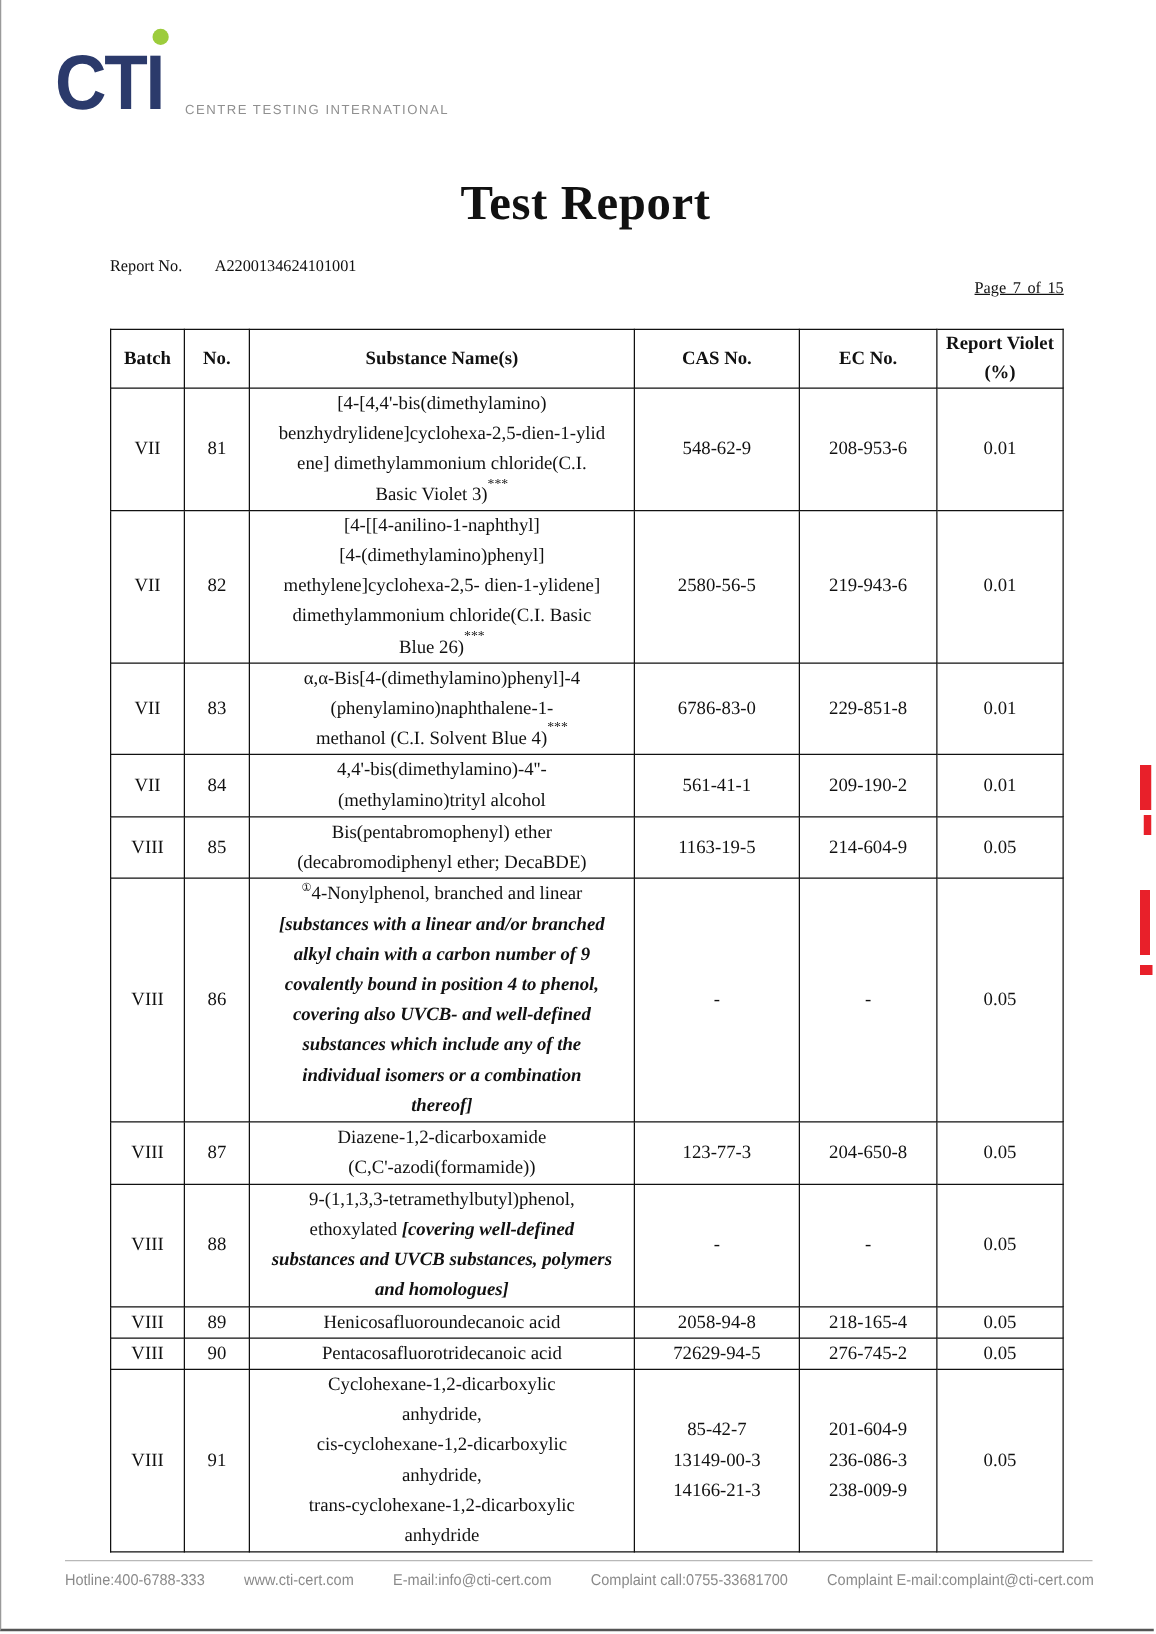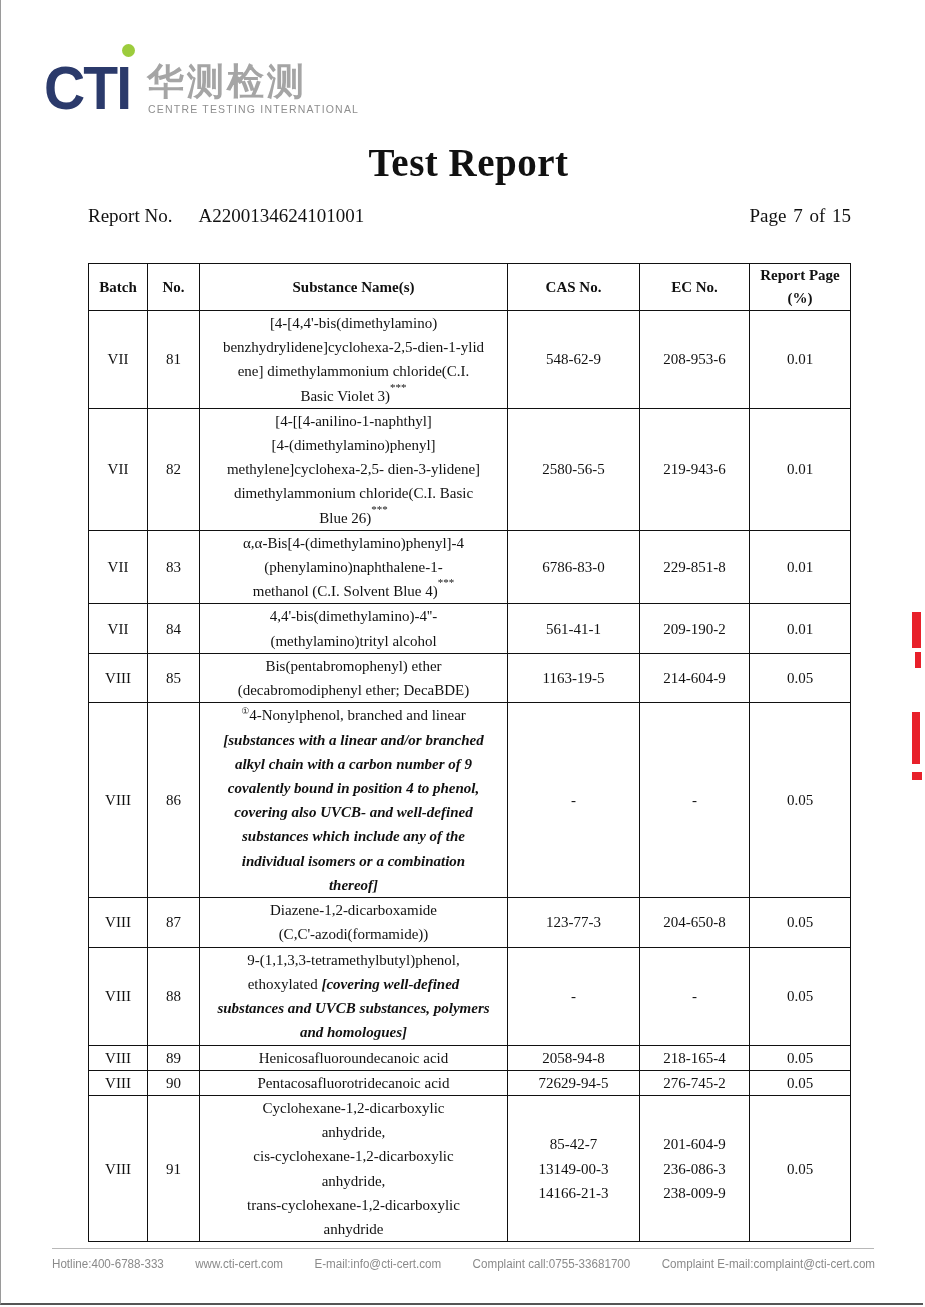--- a/index.html
+++ b/index.html
@@ -5,43 +5,43 @@
   html, body { margin: 0; padding: 0; }
   body {
     width: 925px; height: 1307px; background: #ffffff; position: relative;
     overflow: hidden; font-family: "Liberation Serif", "DejaVu Serif", serif; color: #111;
   }
   .page-frame {
     position: absolute; left: 0; top: 0; width: 923px; height: 1305px;
     border-left: 1px solid #9a9a9a; border-bottom: 2px solid #555; box-sizing: border-box;
   }
   
-  .logo { position: absolute; left: 44px; top: 44px; width: 300px; height: 72px; }
+  .logo { position: absolute; left: 44px; top: 23px; width: 300px; height: 72px; }
   .logo-cti {
     position: absolute; left: 0; top: 18px; font-family: "Liberation Sans", "DejaVu Sans", sans-serif;
     font-weight: bold; font-size: 62px; line-height: 52px; color: #2b3a6b; letter-spacing: -2px;
     transform: scaleX(0.92); transform-origin: left top;
   }
   .logo-dot { position: absolute; left: 78px; top: 0px; width: 13px; height: 13px; border-radius: 50%; background: #9ccc3c; }
   .logo-cn {
     position: absolute; left: 103px; top: 18px; font-family: "DejaVu Sans", sans-serif; font-size: 37px;
     line-height: 40px; color: #a5a5a5; letter-spacing: 3px; font-weight: bold;
   }
   .logo-en {
     position: absolute; left: 104px; top: 59px; font-family: Liberation Sans, sans-serif;
     font-size: 10.5px; color: #8f8f8f; letter-spacing: 1.2px; white-space: nowrap;
   }
   .title {
     position: absolute; left: 0; top: 140px; width: 937px; text-align: center; font-weight: bold;
     font-size: 39px; letter-spacing: 0.5px;
   }
-  .meta-row { position: absolute; left: 88px; top: 205px; width: 763px; font-size: 19px; height: 20px; }
+  .meta-row { position: absolute; left: 88px; top: 205px; width: 763px; font-size: 13px; height: 20px; }
   .meta-left { position: absolute; left: 0; top: 0; }
   .meta-left .lbl { margin-right: 26px; }
-  .meta-right { position: absolute; right: 0; top: 0; word-spacing: 2px; }
+  .meta-right { position: absolute; right: 0; top: 17px; word-spacing: 2px; text-decoration: underline; }
 
   table.report {
     position: absolute; left: 88px; top: 231px; width: 762px; border-collapse: collapse;
     font-size: 15px; table-layout: fixed; margin-top: 32px;
   }
   table.report th, table.report td {
     border: 1.5px solid #111; text-align: center; vertical-align: middle; padding: 0 6px; line-height: 24.2px;
   }
   table.report th { font-weight: bold; height: 46px; line-height: 23px; }
   .it { font-style: italic; font-weight: bold; }
@@ -58,21 +58,20 @@
   .seal span { position: absolute; left: 0; width: 10px; background: #e8202a; }
 </style>
 </head>
 <body>
 
 <div class="page-frame"></div>
 
 <div class="logo">
   <div class="logo-cti">CTI</div>
   <div class="logo-dot"></div>
-  <div class="logo-cn">华测检测</div>
   <div class="logo-en">CENTRE TESTING INTERNATIONAL</div>
 </div>
 
 <div class="title">Test Report</div>
 
 <div class="meta-row">
   <div class="meta-left">
     <span class="lbl">Report No.</span><span>A2200134624101001</span>
   </div>
   <div class="meta-right">Page 7 of 15</div>
@@ -87,21 +86,21 @@
       <col style="width:110px">
       <col style="width:101px">
   </colgroup>
   <thead>
     <tr>
       <th>Batch</th>
       <th>No.</th>
       <th>Substance Name(s)</th>
       <th>CAS No.</th>
       <th>EC No.</th>
-      <th>Report Page (%)</th>
+      <th>Report Violet (%)</th>
     </tr>
   </thead>
   <tbody id="tbody">
       <tr style="height: 97px;">
         <td>VII</td>
         <td>81</td>
         <td>
           <div><span>[4-[4,4'-bis(dimethylamino)</span></div>
           <div><span>benzhydrylidene]cyclohexa-2,5-dien-1-ylid</span></div>
           <div><span>ene] dimethylammonium chloride(C.I.</span></div>
@@ -114,21 +113,21 @@
           <div>208-953-6</div>
         </td>
         <td>0.01</td>
       </tr>
       <tr style="height: 122px;">
         <td>VII</td>
         <td>82</td>
         <td>
           <div><span>[4-[[4-anilino-1-naphthyl]</span></div>
           <div><span>[4-(dimethylamino)phenyl]</span></div>
-          <div><span>methylene]cyclohexa-2,5- dien-3-ylidene]</span></div>
+          <div><span>methylene]cyclohexa-2,5- dien-1-ylidene]</span></div>
           <div><span>dimethylammonium chloride(C.I. Basic</span></div>
           <div><span>Blue 26)</span><span class="stars">***</span></div>
         </td>
         <td>
           <div>2580-56-5</div>
         </td>
         <td>
           <div>219-943-6</div>
         </td>
         <td>0.01</td>

